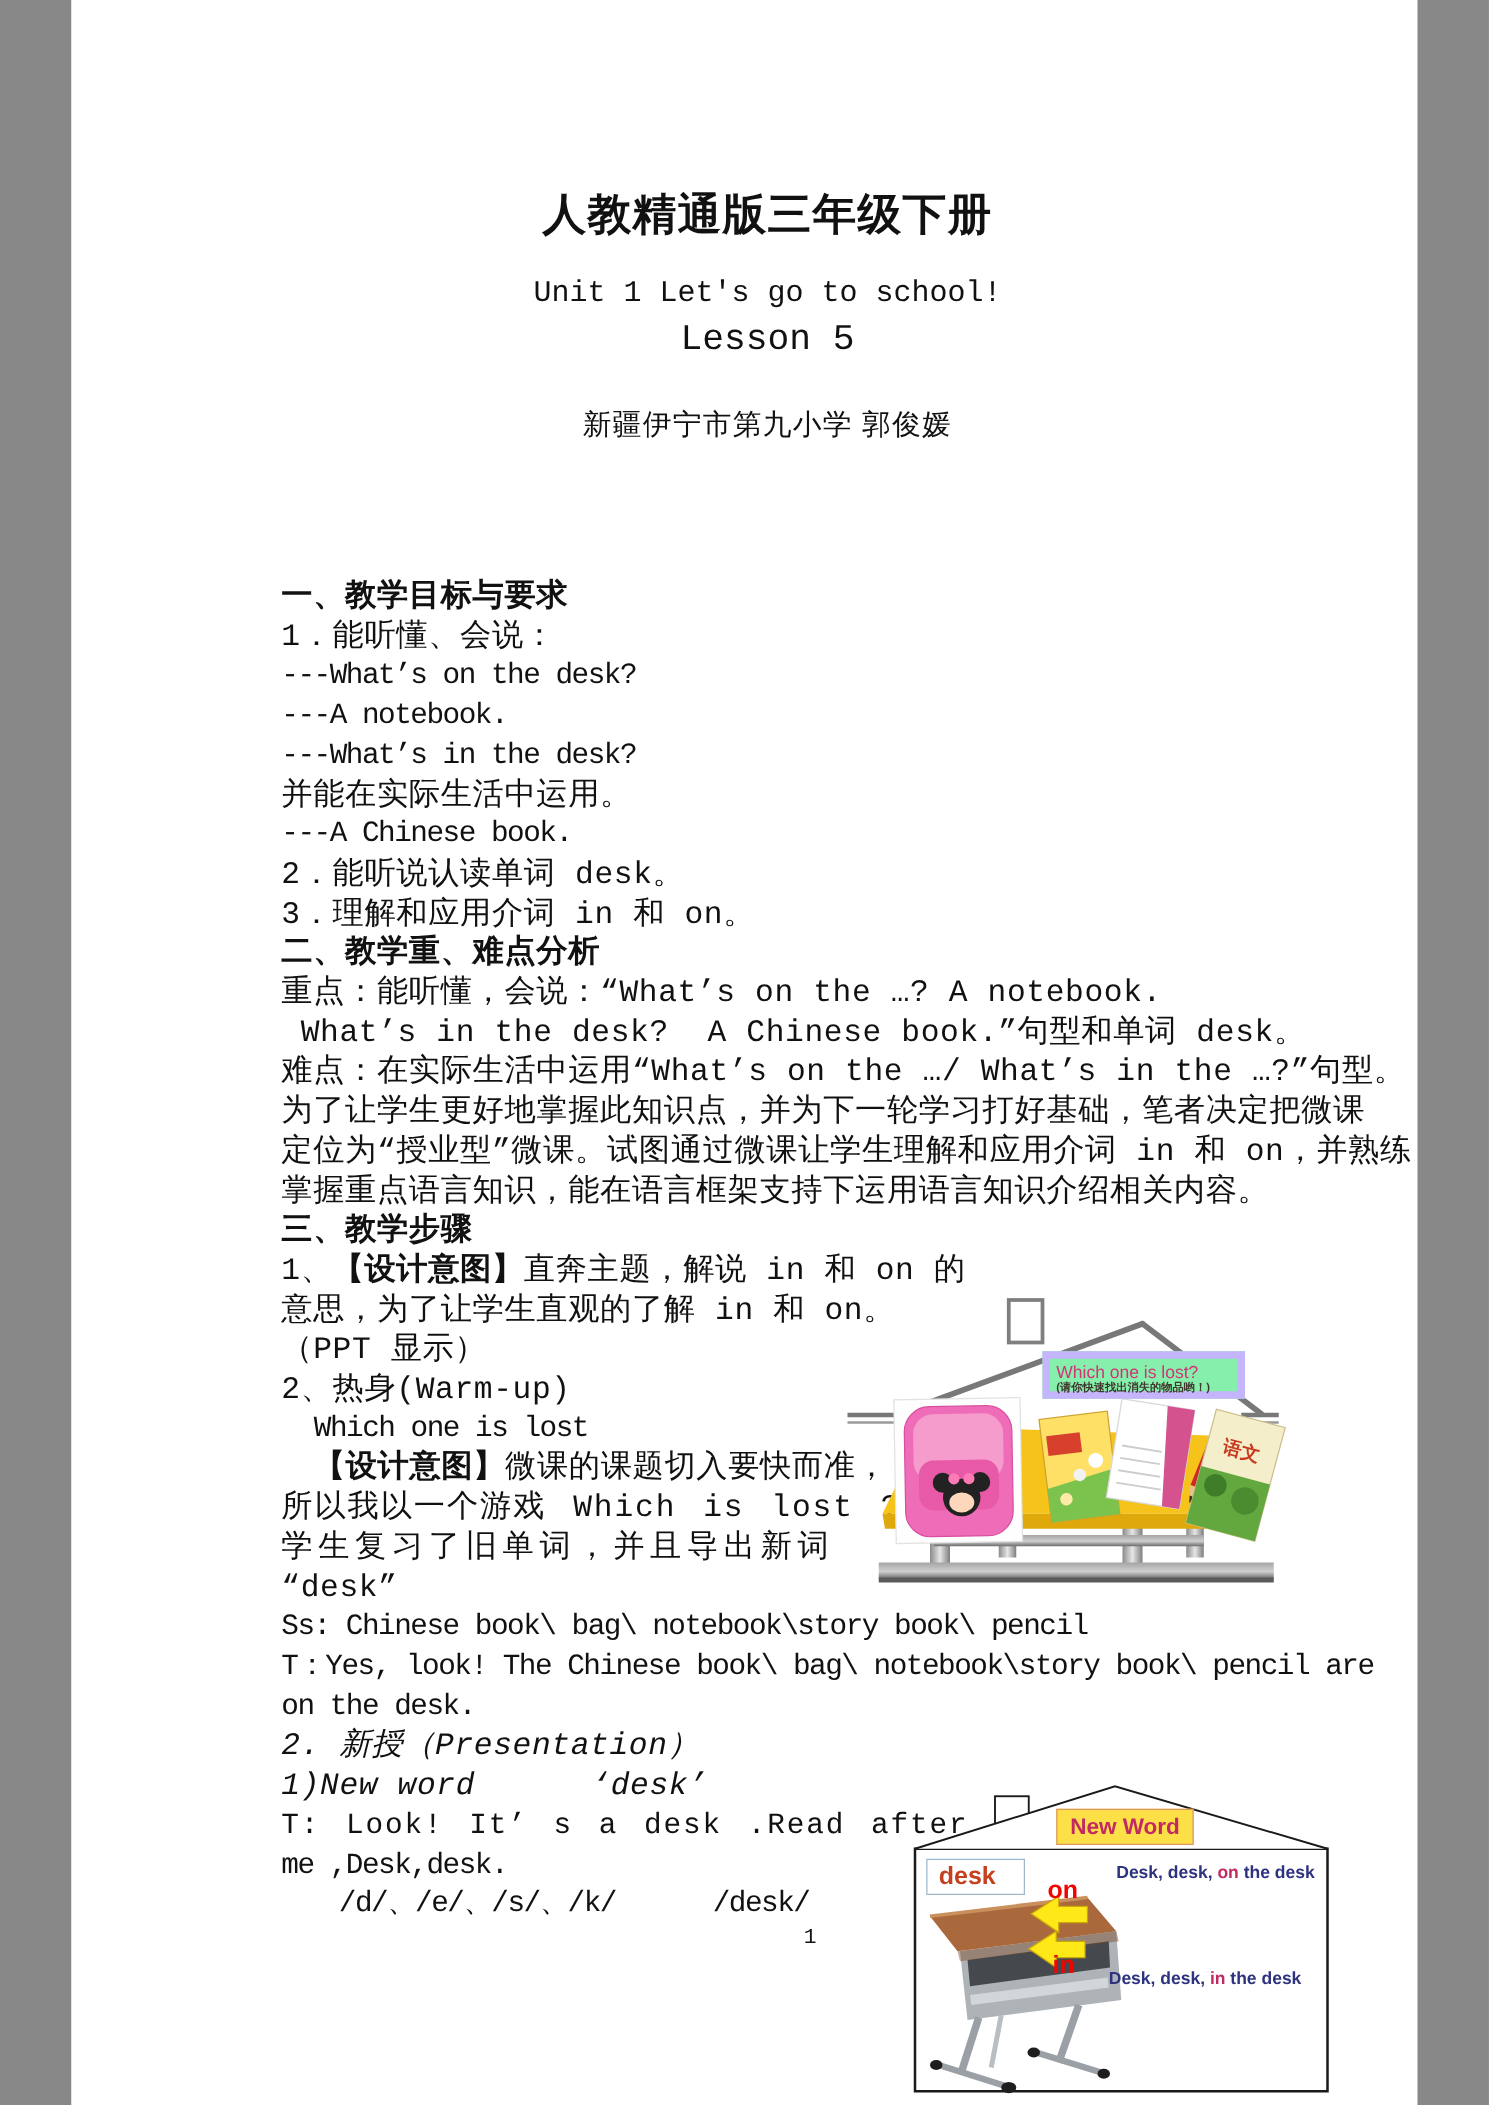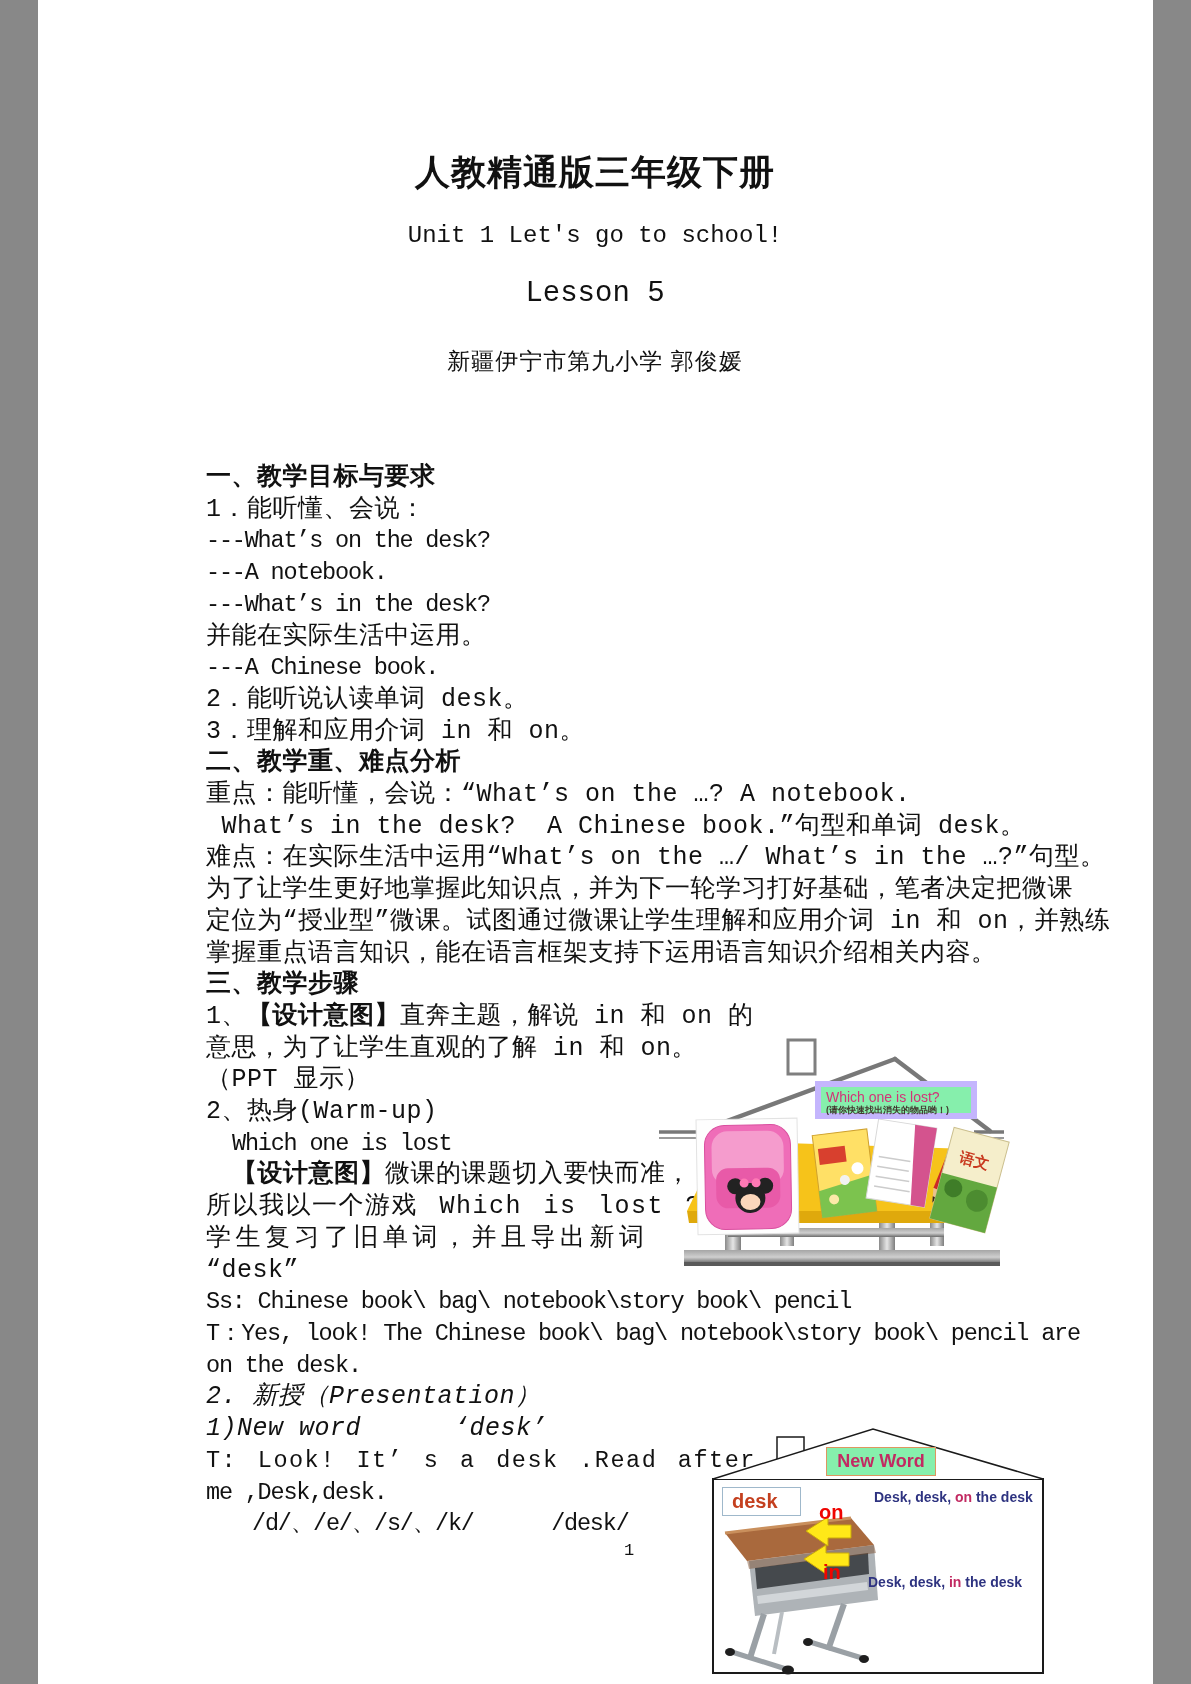--- a/index.html
+++ b/index.html
@@ -1,23 +1,23 @@
 <!DOCTYPE html>
 <html><head>
 <meta charset="utf-8">
 <style>
   html,body{margin:0;padding:0;background:#888;}
   .page{position:relative;width:1077px;height:1684px;background:#ffffff;margin:0 auto;
-        overflow:hidden;font-family:"Liberation Mono","DejaVu Sans Mono",monospace;color:#111;padding-left:38px;}
+        overflow:hidden;font-family:"Liberation Mono","DejaVu Sans Mono",monospace;color:#111;}
   
   .header{position:absolute;left:168px;top:150px;width:778px;text-align:center;}
   .title-cn{font-family:"Liberation Sans","DejaVu Sans",sans-serif;font-weight:700;
             font-size:35px;line-height:44px;letter-spacing:1px;}
   .title-unit{font-size:24px;line-height:36px;margin-top:24px;}
-  .title-lesson{font-size:29px;line-height:36px;margin-top:22px;}
+  .title-lesson{font-size:29px;line-height:36px;}
   .author{font-family:"Liberation Sans","DejaVu Sans",sans-serif;font-size:23px;
           line-height:30px;margin-top:34px;letter-spacing:1px;}
   
   .body-lines{position:absolute;left:168px;top:462px;width:890px;font-size:25px;
               line-height:31.7px;letter-spacing:0.5px;}
   .line{white-space:pre;}
   .line .b{font-weight:700;}
   .line .i{font-style:italic;}
   .en{font-size:23.5px;letter-spacing:-1.2px;}
   .spread1{letter-spacing:1.5px;word-spacing:5px;}
@@ -26,21 +26,21 @@
   .indent2{padding-left:46px;}
   .page-number{position:absolute;left:586px;top:1541px;font-size:17px;}
   
   .fig-svg{position:absolute;}
   .caption-box{position:absolute;left:777px;top:1081px;width:162px;height:38px;
                background:#86efac;border:6px solid #c4b5fd;box-sizing:border-box;
                font-family:"Liberation Sans","DejaVu Sans",sans-serif;padding:2px 5px;}
   .caption-title{font-size:14px;line-height:16px;color:#d23377;}
   .caption-sub{font-size:9px;line-height:11px;font-weight:700;color:#41372e;}
   .newword-box{position:absolute;left:788px;top:1447px;width:110px;height:29px;
-               border:1px solid #dd9760;box-sizing:border-box;background:#86efac;
+               border:1px solid #dd9760;box-sizing:border-box;background:#fde047;
                font-family:"Liberation Sans","DejaVu Sans",sans-serif;
                font-size:18px;line-height:26px;text-align:center;color:#c22a62;font-weight:600;}
   .desk-box{position:absolute;left:684px;top:1487px;width:79px;height:29px;
             border:1px solid #9fb8cb;box-sizing:border-box;background:#fff;
             font-family:"Liberation Sans","DejaVu Sans",sans-serif;
             font-size:20px;line-height:26px;padding-left:9px;color:#c4401f;font-weight:600;}
   .prep-label{position:absolute;font-family:"Liberation Sans","DejaVu Sans",sans-serif;
               font-weight:700;font-size:20px;color:#ef0400;}
   .on-label{left:781px;top:1501px;}
   .in-label{left:785px;top:1561px;}

